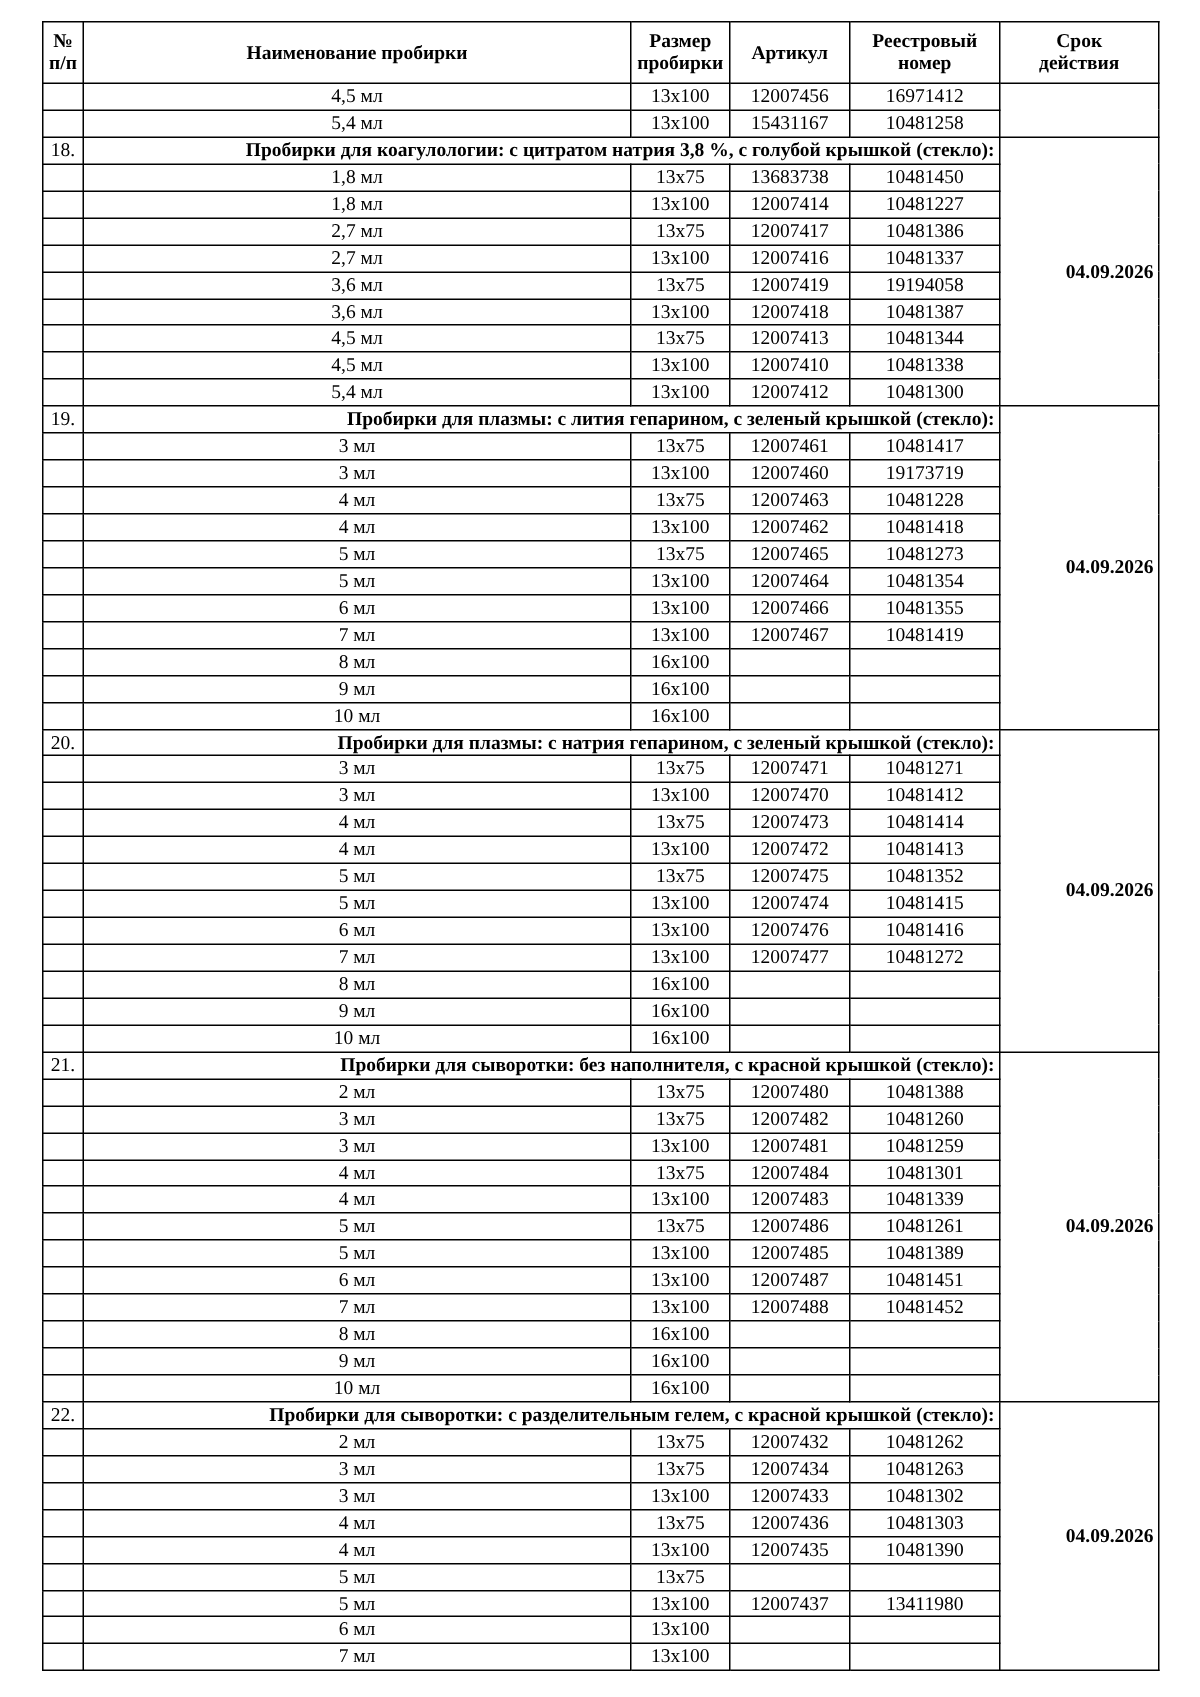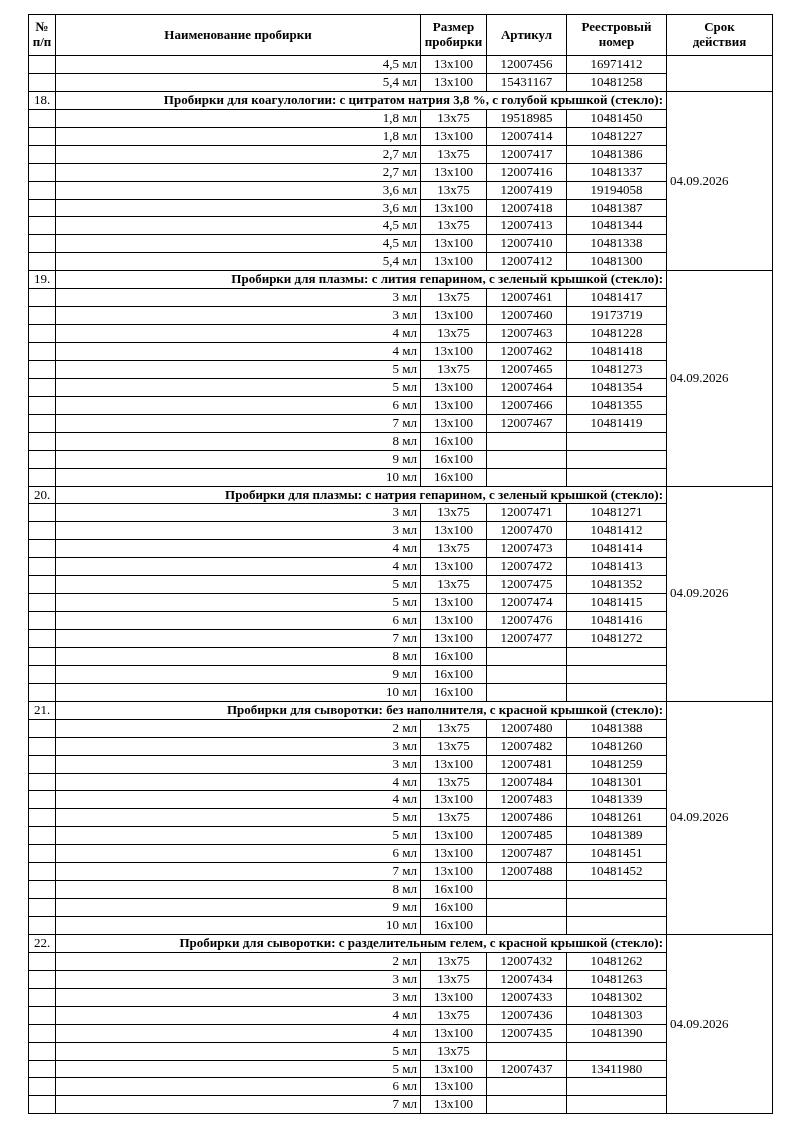--- a/index.html
+++ b/index.html
@@ -27,23 +27,23 @@
   }
   .main th {
     font-weight: bold;
     text-align: center;
     white-space: pre-line;
     height: 41px;
     padding: 2px;
   }
   .main td { height: 17px; }
   .c-num  { text-align: center; padding: 1px 1px 1px 2px; }
-  .c-name { text-align: right; padding-left: 6px; }
+  .c-name { text-align: center; padding-left: 6px; }
   .c-mid  { text-align: center; }
-  .c-val  { text-align: left; }
+  .c-val  { text-align: right; font-weight: bold; }
   .c-title{ text-align: right; font-weight: bold; }
 </style>
 </head>
 <body>
 
 <div class="page">
   <table class="main">
     <colgroup>
       <col style="width:27px">
       <col style="width:365px">
@@ -84,21 +84,21 @@
         </tr>
         <tr>
           <td class="c-num">18.</td>
           <td class="c-title" colspan="4">Пробирки для коагулологии: с цитратом натрия 3,8 %, с голубой крышкой (стекло):</td>
           <td class="c-val" rowspan="10">04.09.2026</td>
         </tr>
         <tr>
           <td class="c-num"></td>
           <td class="c-name">1,8 мл</td>
           <td class="c-mid">13x75</td>
-          <td class="c-mid">19518985</td>
+          <td class="c-mid">13683738</td>
           <td class="c-mid">10481450</td>
         </tr>
         <tr>
           <td class="c-num"></td>
           <td class="c-name">1,8 мл</td>
           <td class="c-mid">13x100</td>
           <td class="c-mid">12007414</td>
           <td class="c-mid">10481227</td>
         </tr>
         <tr>

